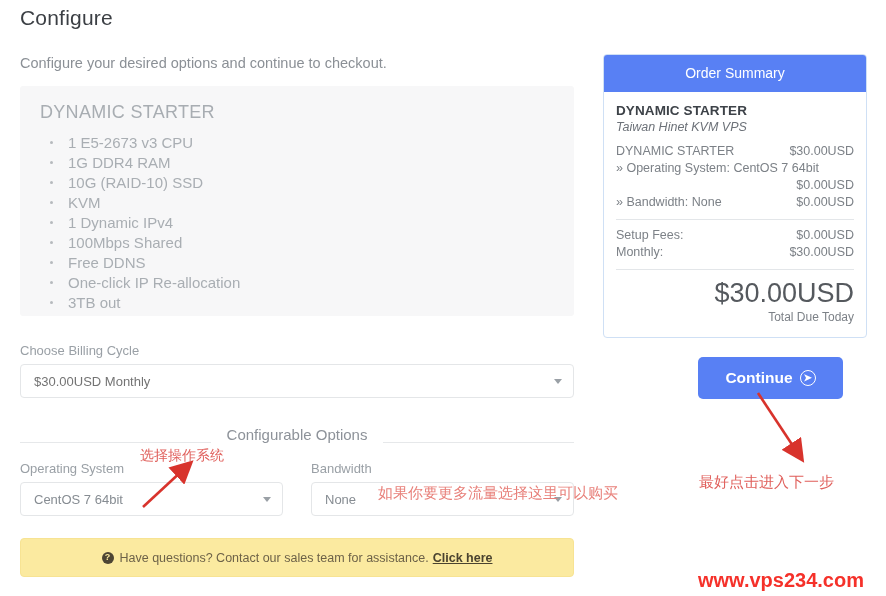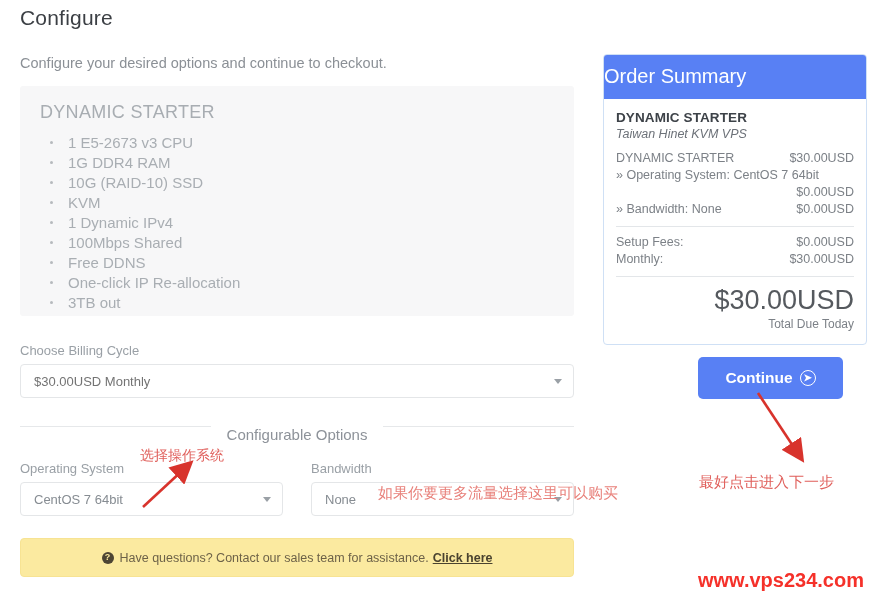--- a/index.html
+++ b/index.html
@@ -93,21 +93,21 @@
     width: 0; height: 0;
     border-left: 4px solid transparent;
     border-right: 4px solid transparent;
     border-top: 5px solid #9aa0a6;
   }
 
   
   .legend-row {
     margin-top: 28px;
     display: flex;
-    align-items: flex-start;
+    align-items: flex-end;
     width: 554px;
   }
   .legend-rule { flex: 1; height: 1px; background: #e6e8ea; }
   .legend-text {
     padding: 0 16px;
     font-size: 15px;
     color: #8d9299;
     white-space: nowrap;
   }
 
@@ -167,21 +167,22 @@
     left: 603px; top: 54px;
     width: 264px;
     border: 1px solid #cfe0f5;
     border-radius: 4px;
     background: #fff;
     overflow: hidden;
   }
   .summary-header {
     background: #5880f4;
     color: #ffffff;
-    font-size: 20px;
+    text-align: center;
+    font-size: 14px;
     padding: 10px 0 11px 0;
     font-weight: 400;
   }
   .summary-body { padding: 11px 12px 13px 12px; }
   .summary-product {
     font-size: 13.5px;
     font-weight: bold;
     color: #3d4248;
     letter-spacing: .1px;
   }

